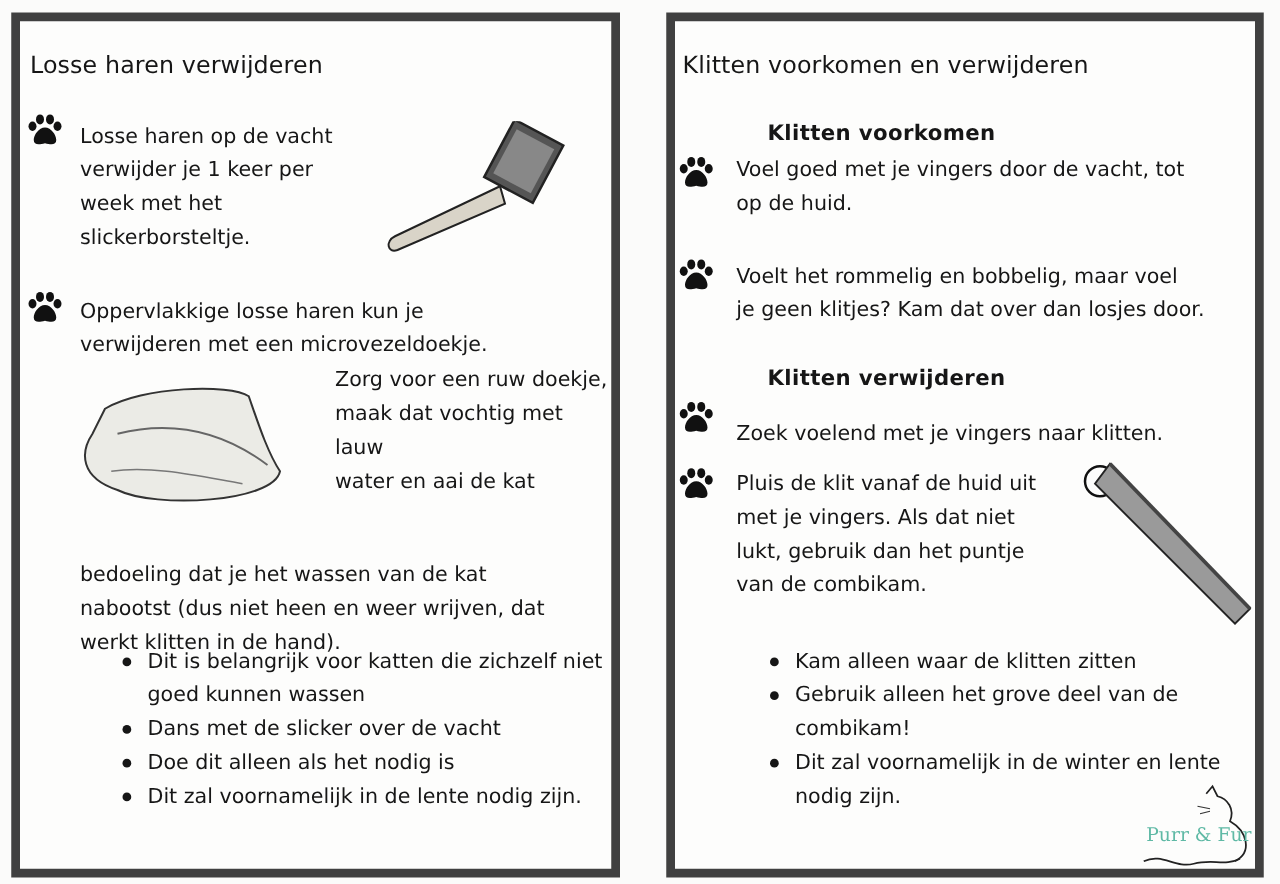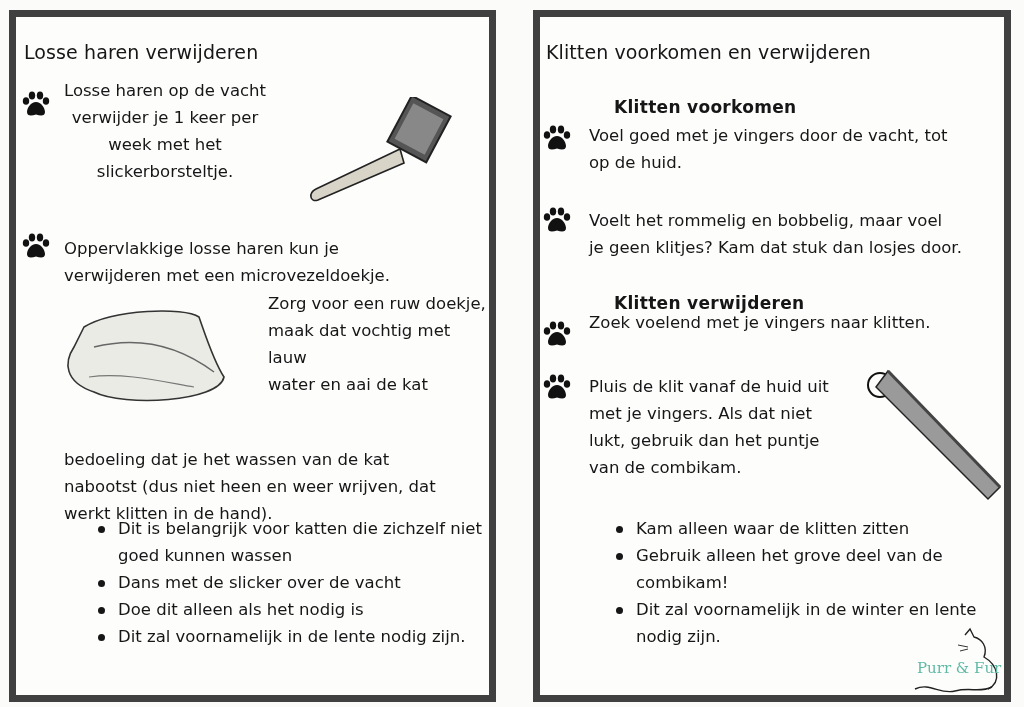--- a/index.html
+++ b/index.html
@@ -31,21 +31,21 @@
     </symbol>
   </defs>
 </svg>
 
 <div id="card-left" class="card">
   <div class="title" style="left:8px;top:24px;">Losse haren verwijderen</div>
 
   <svg class="paw" style="left:6px;top:74px;">
       <use href="#paw"></use>
     </svg>
-  <div class="txt" style="left:48px;top:60px;text-align:center;">
+  <div class="txt" style="left:48px;top:78px;">
     <div>Losse haren op de vacht</div>
       <div>verwijder je 1 keer per</div>
     <div>week met het</div>
       <div>slickerborsteltje.</div>
   </div>
 
   <svg style="position:absolute;left:286px;top:80px;" width="160" height="110" viewBox="0 0 160 110">
     <rect x="95" y="6" width="44" height="52" transform="rotate(28 117 32)" fill="#555" stroke="#222" stroke-width="2"></rect>
     <rect x="100" y="12" width="34" height="40" transform="rotate(28 117 32)" fill="#888"></rect>
     <path d="M98 52 L14 92 C6 96 8 106 16 103 L102 66Z" fill="#d9d4c8" stroke="#222" stroke-width="1.6"></path>
@@ -94,28 +94,28 @@
   <div class="txt" style="left:49px;top:105px;">
     <div>Voel goed met je vingers door de vacht, tot</div>
       <div>op de huid.</div>
   </div>
 
   <svg class="paw" style="left:3px;top:190px;">
       <use href="#paw"></use>
     </svg>
   <div class="txt" style="left:49px;top:190px;">
     <div>Voelt het rommelig en bobbelig, maar voel</div>
-      <div>je geen klitjes? Kam dat stuk dan losjes door.</div>
+      <div>je geen klitjes? Kam dat over dan losjes door.</div>
   </div>
 
   <div class="sub" style="left:49px;top:276px;">Klitten verwijderen</div>
   <svg class="paw" style="left:3px;top:304px;">
       <use href="#paw"></use>
     </svg>
-  <div class="txt" style="left:49px;top:292px;">
+  <div class="txt" style="left:49px;top:316px;">
     <div>Zoek voelend met je vingers naar klitten.</div>
   </div>
 
   <svg class="paw" style="left:3px;top:357px;">
       <use href="#paw"></use>
     </svg>
   <div class="txt" style="left:49px;top:356px;">
     <div>Pluis de klit vanaf de huid uit</div>
       <div>met je vingers. Als dat niet</div>
     <div>lukt, gebruik dan het puntje</div>

